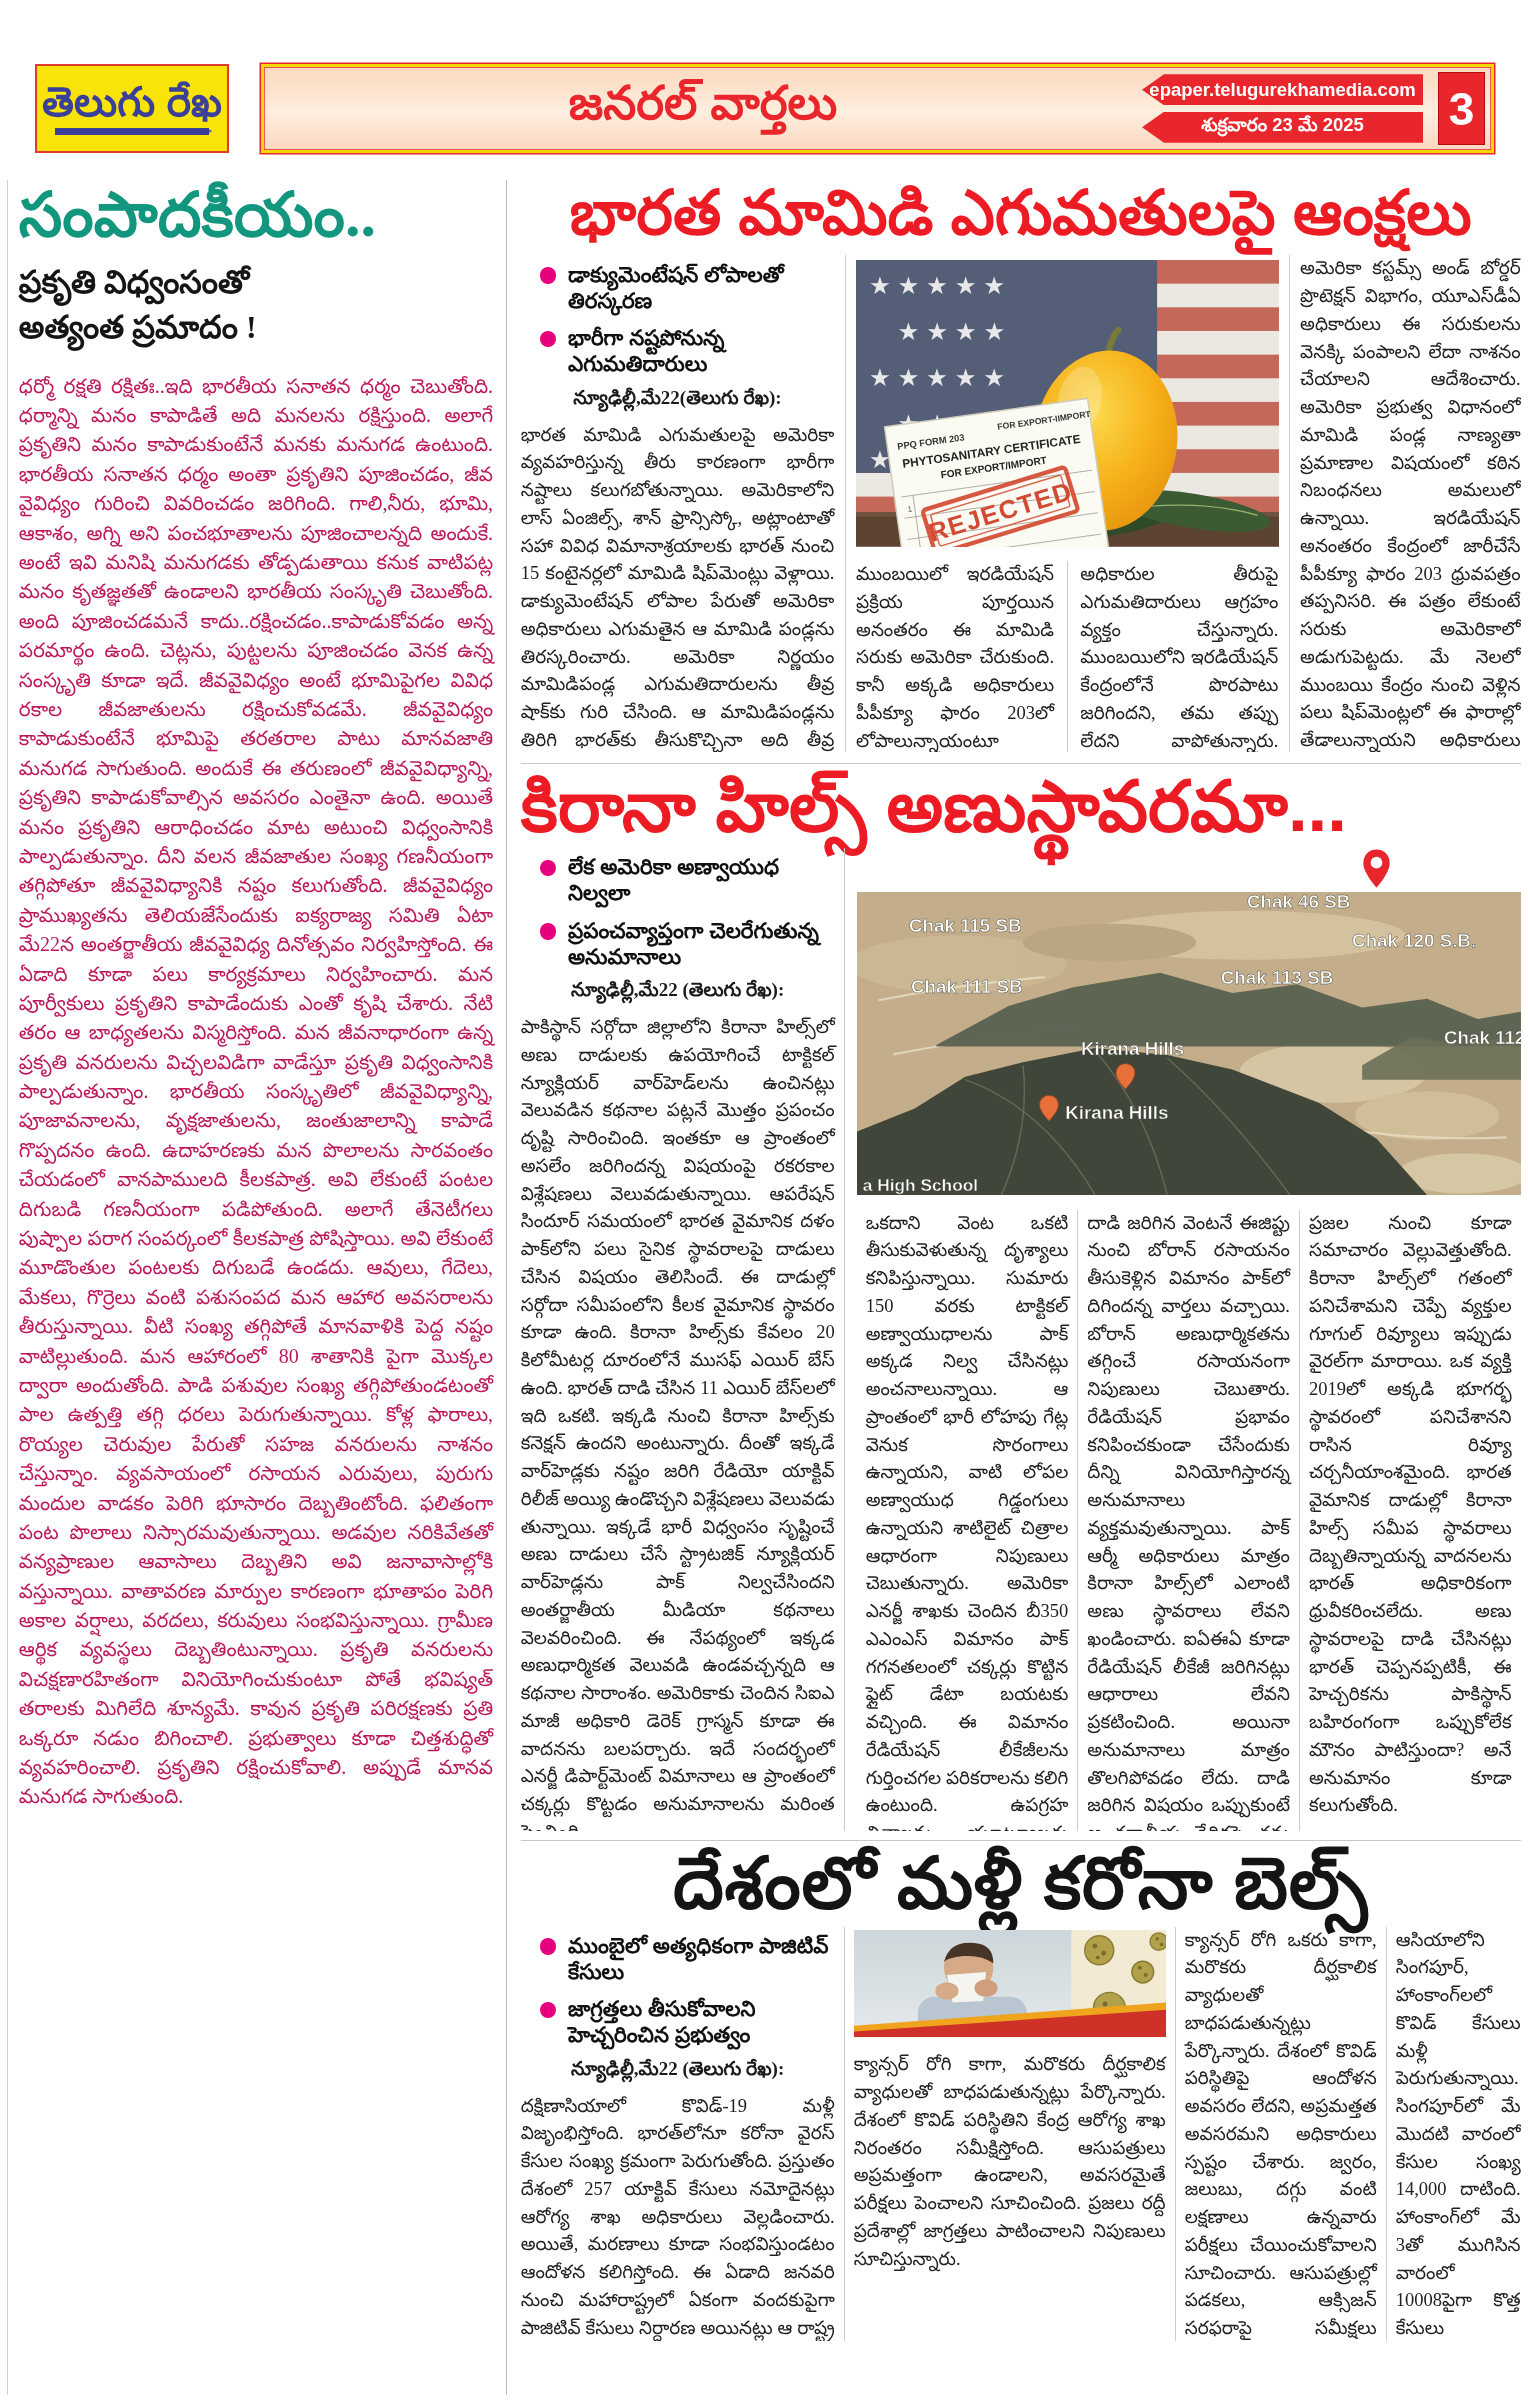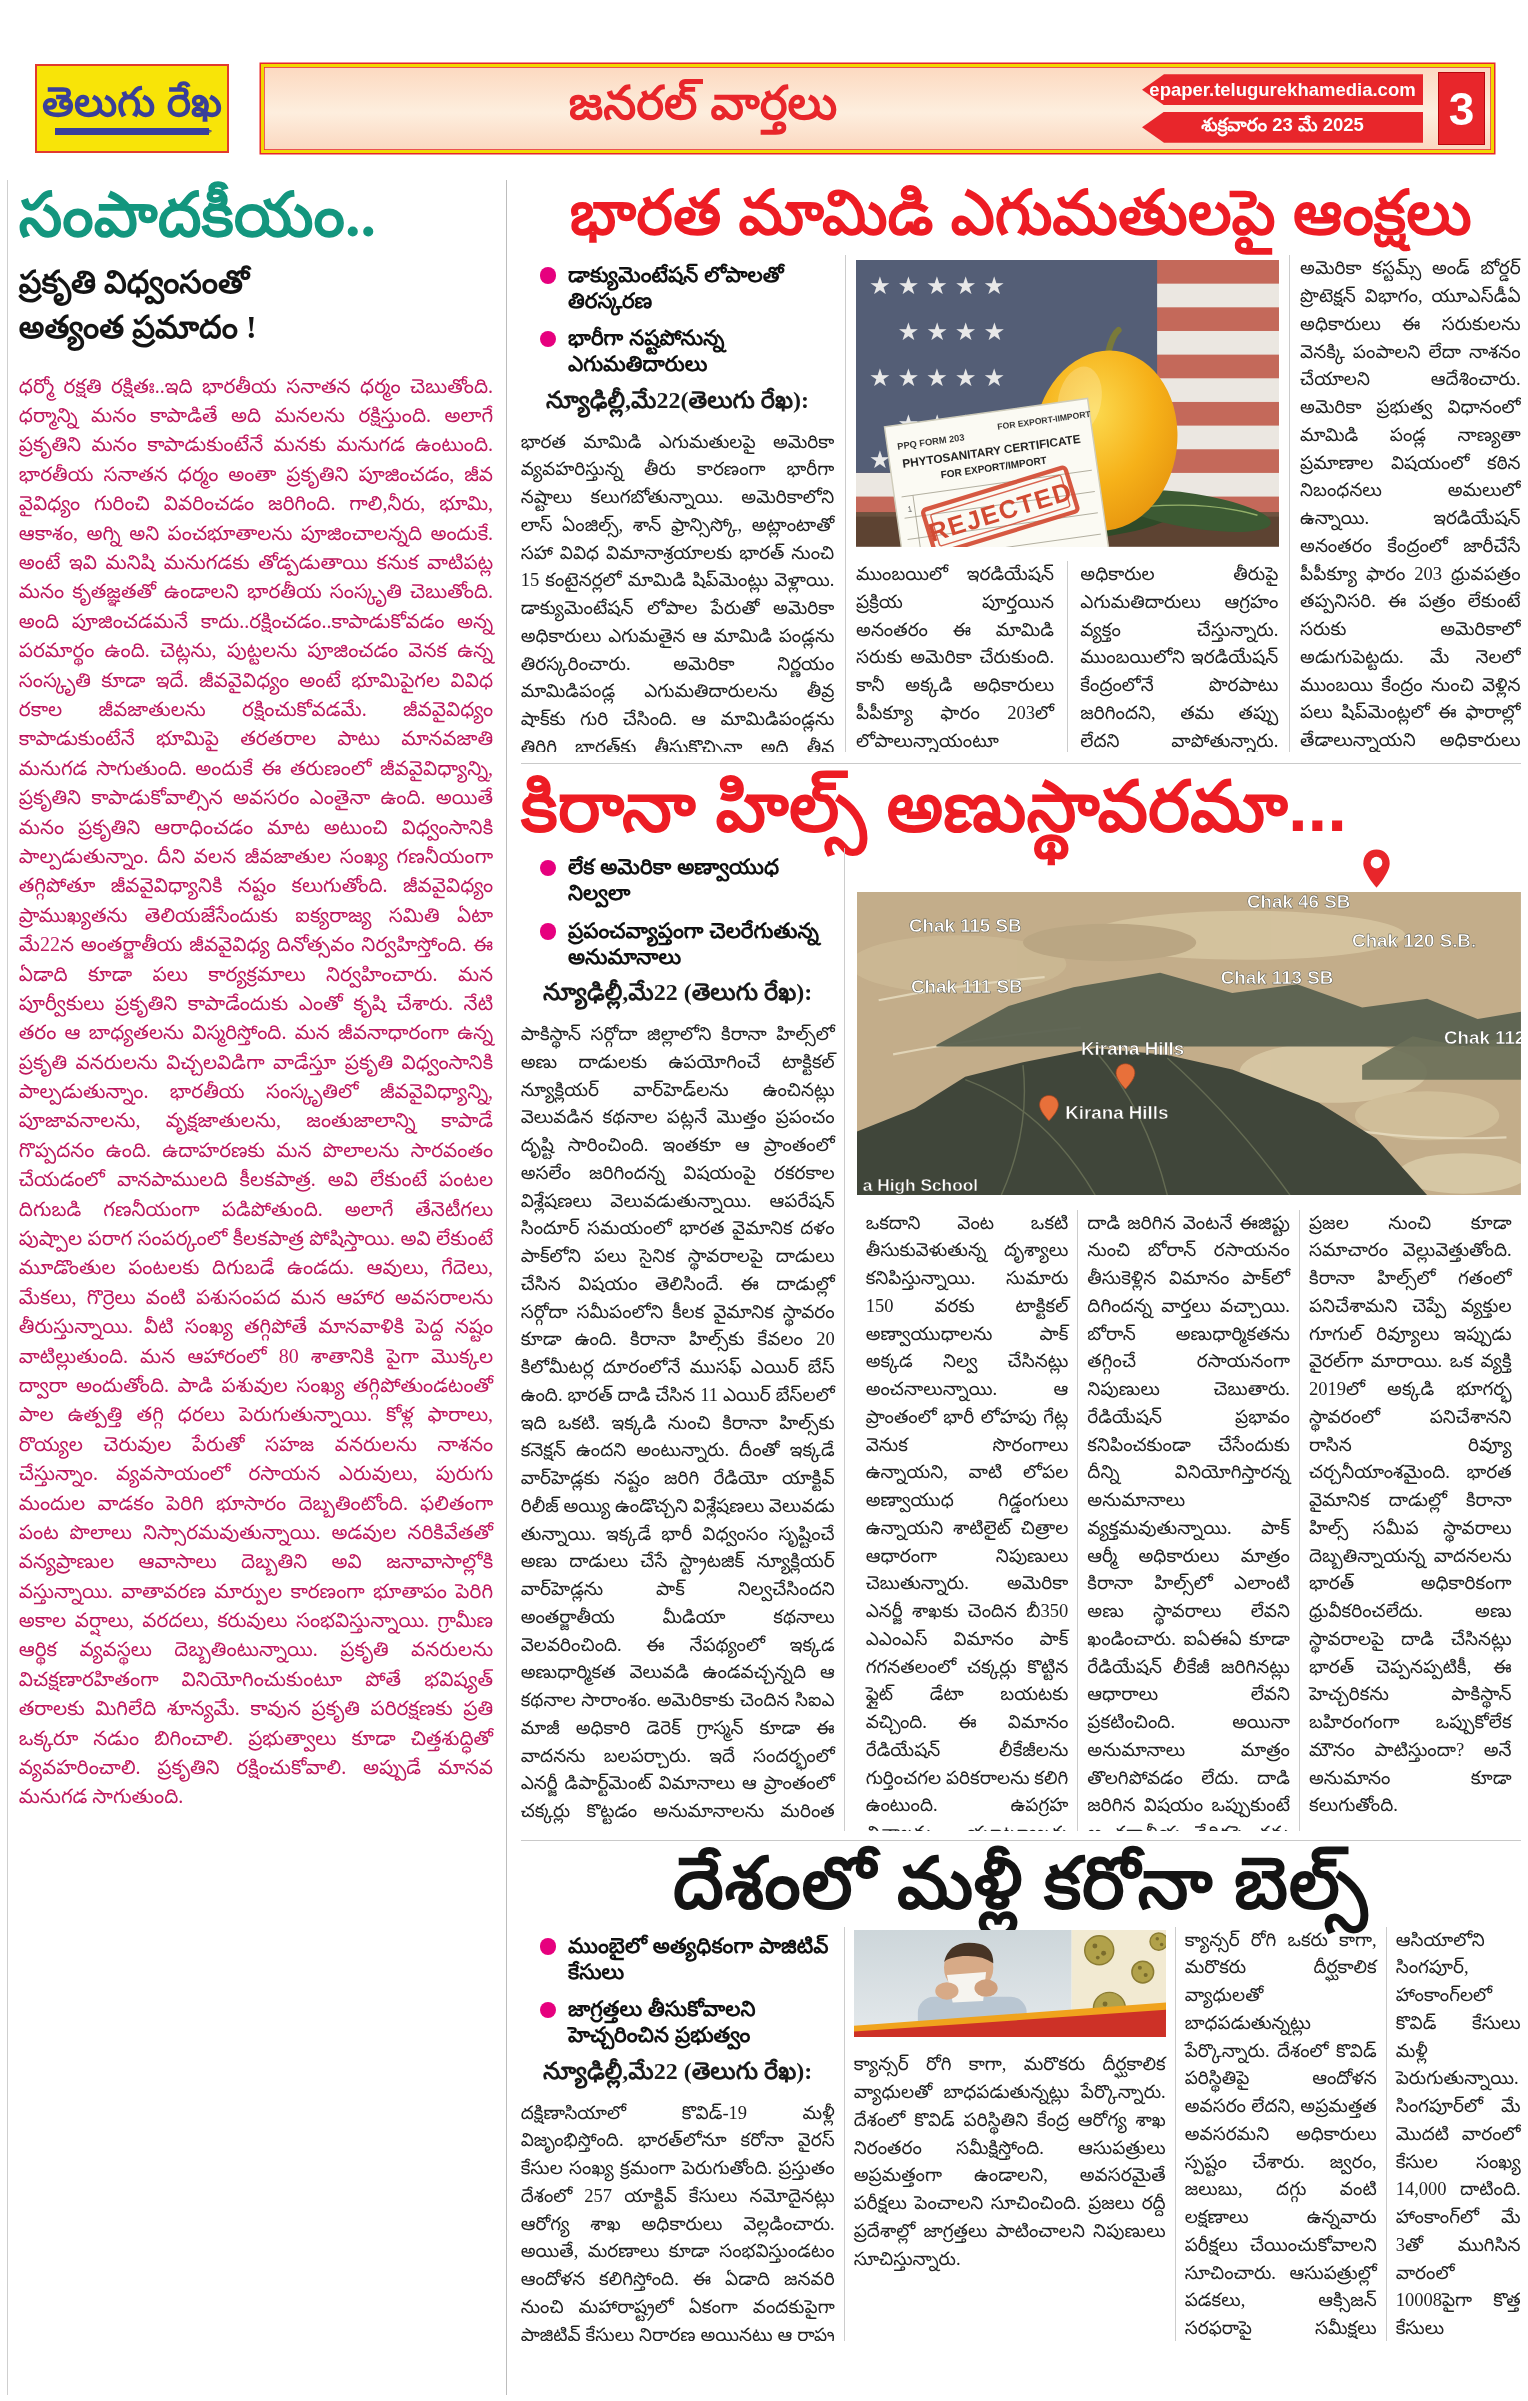--- a/index.html
+++ b/index.html
@@ -32,21 +32,21 @@
              border-right:0.7px solid #bdbdbd;padding:3px 13.3px 0 10.4px;overflow:hidden;}
   .ed-kicker{color:#13967e;font-size:62px;font-weight:700;line-height:1.05;}
   .ed-head{font-size:32px;line-height:1.4;font-weight:700;color:#151515;margin-top:12px;}
   .ed-body{margin-top:22px;font-size:20px;line-height:1.47;text-align:justify;color:#be185d;}
   main{flex:1;padding-left:13.3px;overflow:hidden;}
   
   .bullets{margin:7.4px 0 9px 19px;display:flex;flex-direction:column;gap:12px;}
   .bullet{display:flex;gap:12px;font-family:"Liberation Sans",sans-serif;font-weight:700;
           font-size:21.4px;line-height:1.2;color:#111;}
   .dot{flex:0 0 16.3px;width:16.3px;height:16.3px;border-radius:50%;background:#e6007e;margin-top:4.4px;}
-  .byline{text-align:center;font-weight:700;font-size:24px;margin:4.4px 0 9px;}
+  .byline{text-align:center;font-weight:700;font-size:19px;margin:4.4px 0 9px;}
   .body-text{font-size:18.5px;line-height:1.5;text-align:justify;color:#202020;}
   
   .m-head{color:#ed1c24;font-size:62px;font-weight:800;text-align:center;line-height:1.05;
           font-family:"Liberation Sans",sans-serif;margin-top:1.5px;}
   .m-grid{display:flex;height:497px;overflow:hidden;margin-top:10.4px;}
   .m-col1{width:324px;padding-right:10.4px;box-sizing:border-box;}
   .m-mid{width:445px;border-left:0.7px solid #ccc;border-right:0.7px solid #ccc;
          padding:4.4px 10.4px 0;box-sizing:border-box;}
   .m-midcols{display:flex;gap:13.3px;margin-top:10.4px;}
   .m-midcols>div{flex:1;}

